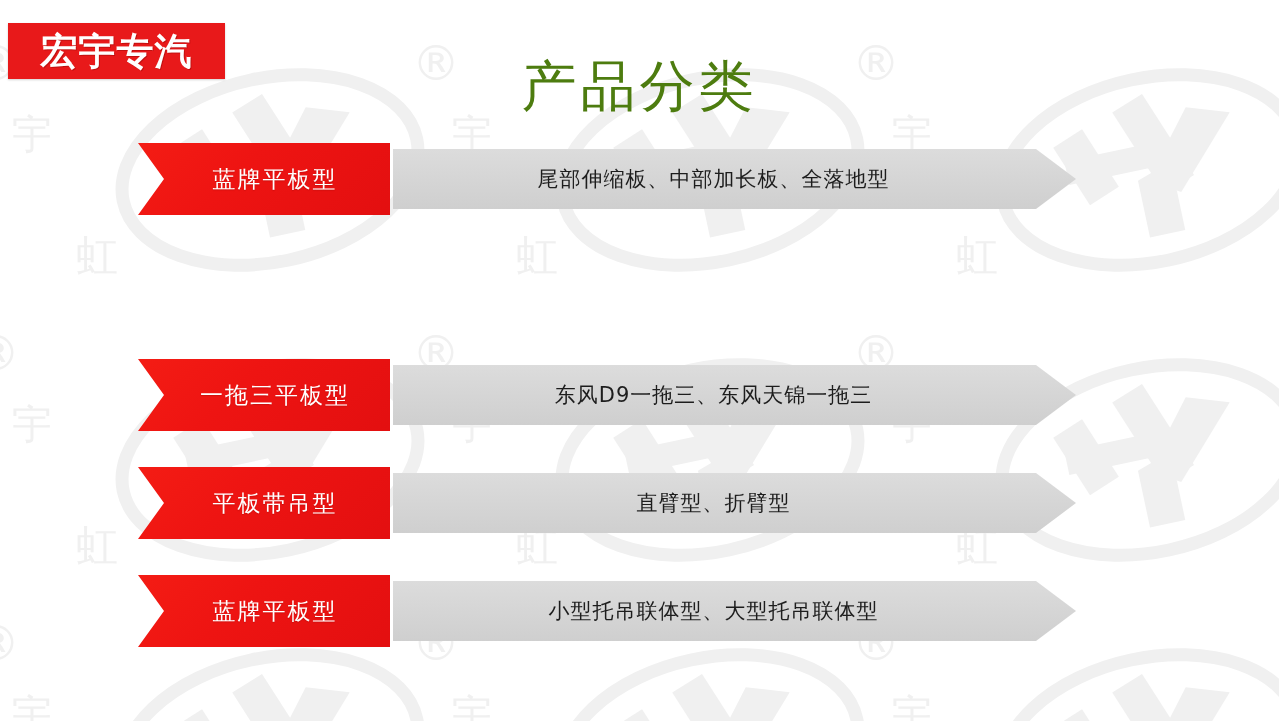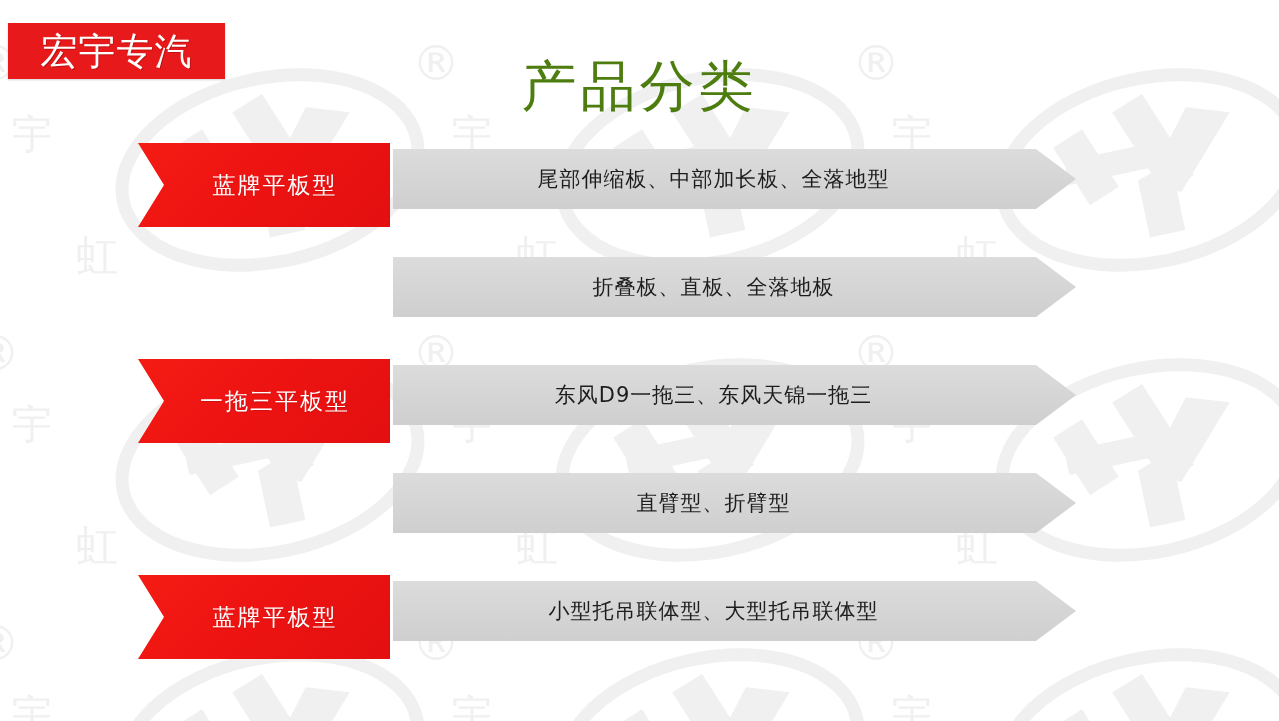--- a/index.html
+++ b/index.html
@@ -44,21 +44,21 @@
     background: #e8191a;
     z-index: 5;
     display: flex;
     align-items: center;
     justify-content: center;
     box-shadow: 0 1px 2px rgba(0,0,0,0.18);
   }
   .logo-text {
     color: #ffffff;
     font-size: 37px;
-    font-weight: normal;
+    font-weight: bold;
     letter-spacing: 1px;
     line-height: 1;
     font-family: "DejaVu Sans", "Liberation Sans", sans-serif;
     text-shadow: 1px 1px 0 rgba(120,0,0,0.35);
     white-space: nowrap;
   }
 
   
   .page-title {
     position: absolute;
@@ -108,21 +108,21 @@
     letter-spacing: 1px;
     font-family: "DejaVu Sans", "Liberation Sans", sans-serif;
     white-space: nowrap;
   }
 
   .row-flag {
     position: absolute;
     left: 138px;
     top: 0;
     width: 252px;
-    height: 84px;
+    height: 72px;
     background: linear-gradient(135deg, #f41c14 0%, #ee1412 40%, #e30f10 100%);
     -webkit-clip-path: polygon(0 0, 100% 0, 100% 100%, 0 100%, 26px 50%);
     clip-path: polygon(0 0, 100% 0, 100% 100%, 0 100%, 26px 50%);
     display: flex;
     align-items: center;
     justify-content: center;
     padding-left: 22px;
     box-sizing: border-box;
     filter: drop-shadow(1px 2px 2px rgba(0,0,0,0.20));
   }
@@ -424,36 +424,36 @@
   <div class="rows" id="rows">
       <div class="row" style="top: 143px;">
       <div class="row-bar">
         <span class="row-bar-text">尾部伸缩板、中部加长板、全落地型</span>
       </div>
       <div class="row-flag">
         <span class="row-flag-text">蓝牌平板型</span>
       </div>
       </div>
       <div class="row" style="top: 251px;">
-      <div class="row-bar">
-        <span class="row-bar-text">折叠板、直板、全落地板</span>
-      </div>
       </div>
       <div class="row" style="top: 359px;">
       <div class="row-bar">
         <span class="row-bar-text">东风D9一拖三、东风天锦一拖三</span>
       </div>
       <div class="row-flag">
         <span class="row-flag-text">一拖三平板型</span>
       </div>
       </div>
       <div class="row" style="top: 467px;">
       <div class="row-bar">
         <span class="row-bar-text">直臂型、折臂型</span>
       </div>
+      <div class="row-flag">
+        <span class="row-flag-text">平板带吊型</span>
+      </div>
       </div>
       <div class="row" style="top: 575px;">
       <div class="row-bar">
         <span class="row-bar-text">小型托吊联体型、大型托吊联体型</span>
       </div>
       <div class="row-flag">
         <span class="row-flag-text">蓝牌平板型</span>
       </div>
       </div>
     </div>

